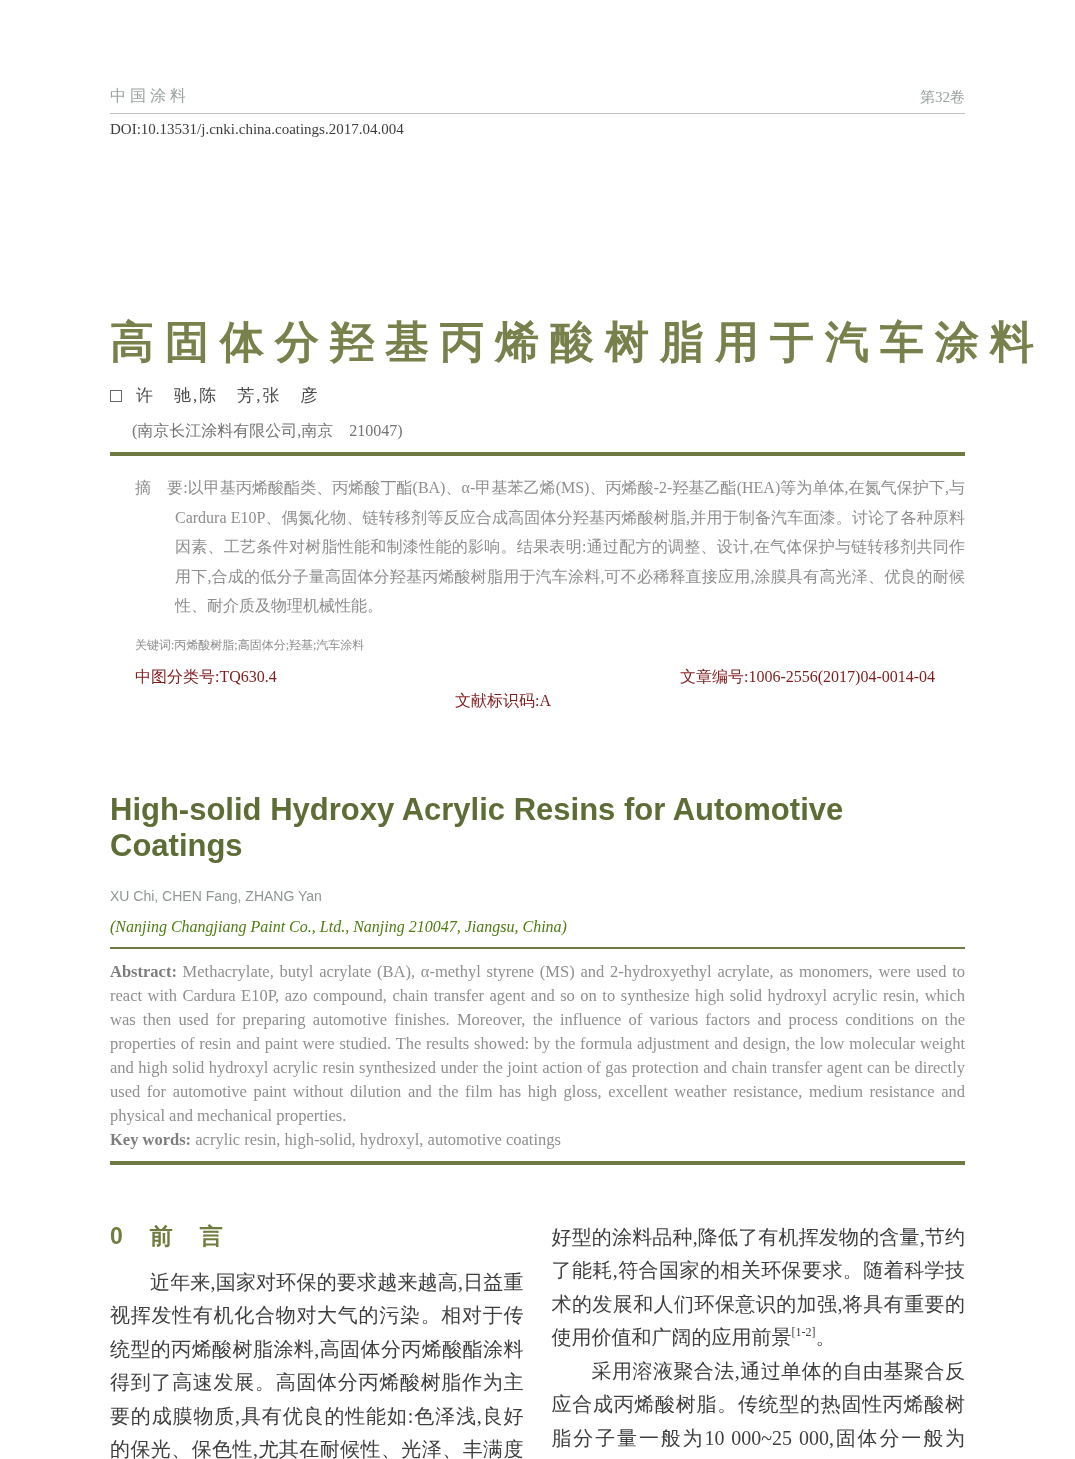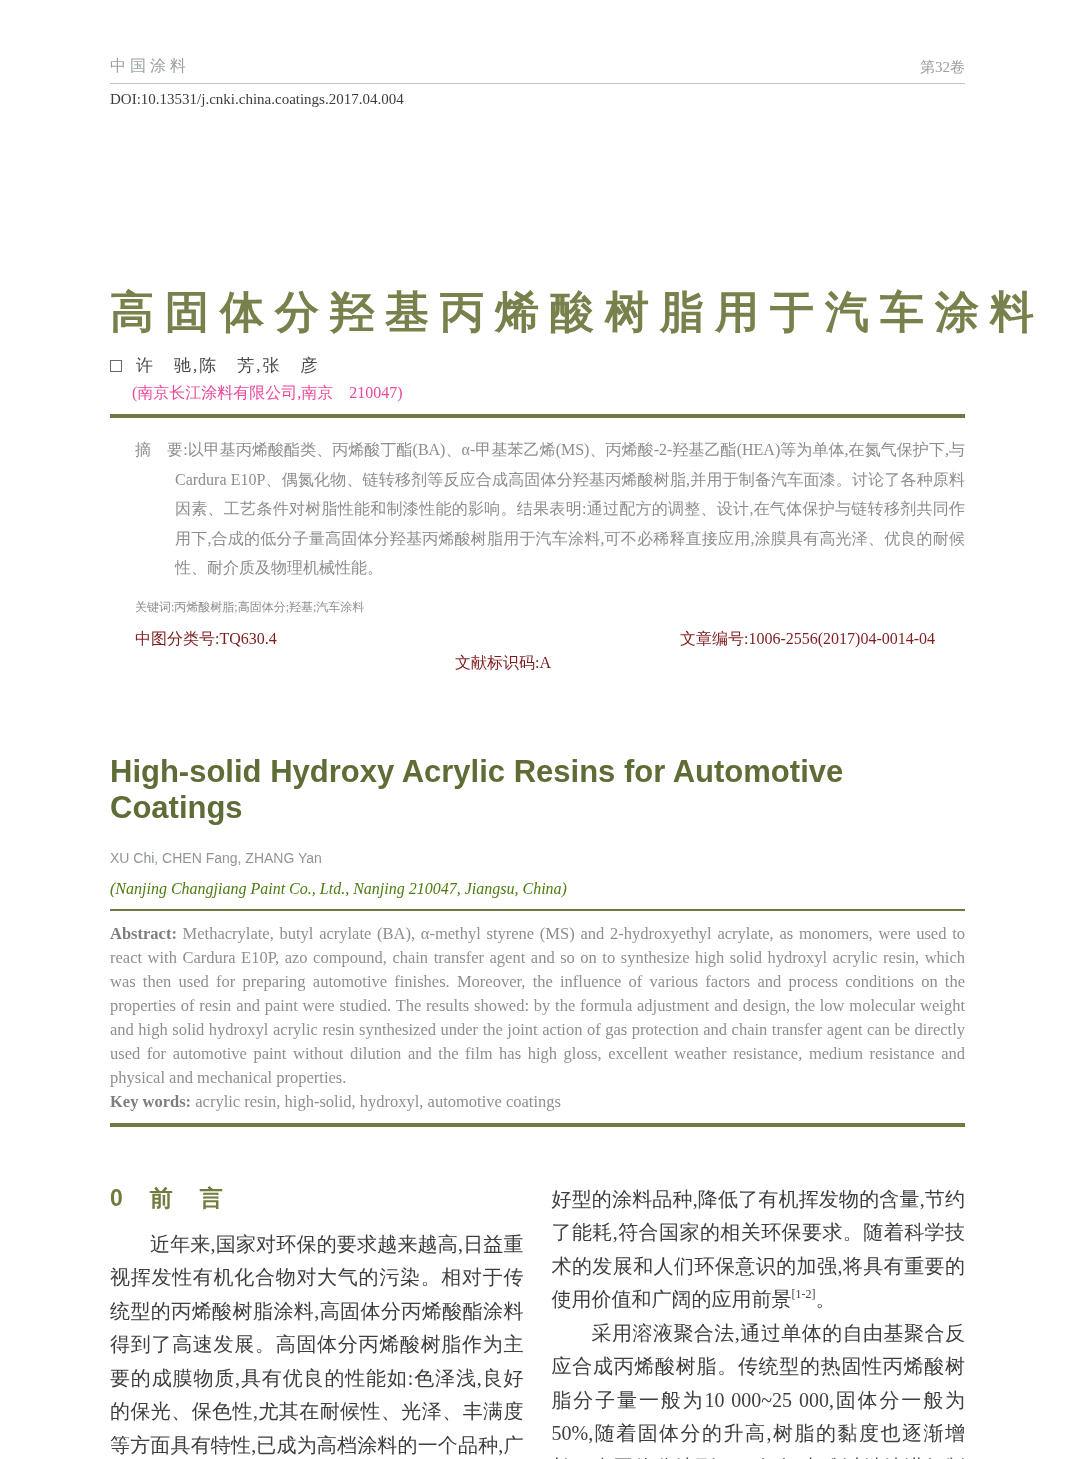--- a/index.html
+++ b/index.html
@@ -10,21 +10,21 @@
     height: 1459px;
     background: #ffffff;
     font-family: "Liberation Serif", serif;
     color: #3a3a3a;
     overflow: hidden;
   }
   .content { padding: 0 110px; }
 
   
   .header-row {
-    padding-top: 56px;
+    padding-top: 86px;
     display: flex;
     justify-content: space-between;
     align-items: flex-end;
     border-bottom: 1px solid #c3c3c3;
     padding-bottom: 6px;
   }
   .journal-name { font-size: 16px; color: #9aa3a1; letter-spacing: 4px; }
   .volume-label { font-size: 15px; color: #98a09e; }
   .doi-line { margin-top: 7px; font-size: 15px; color: #3c3c3c; }
 
@@ -48,24 +48,24 @@
     color: #4a4a4a;
     letter-spacing: 2px;
   }
   .author-square {
     display: inline-block;
     width: 12px; height: 12px;
     border: 1.5px solid #6a6a6a;
     margin-right: 14px;
   }
   .affiliation-cn {
-    margin-top: 6px;
+    margin-top: 14px;
     margin-left: 22px;
     font-size: 16px;
-    color: #ec4899;
+    color: #737373;
   }
   .rule-thick {
     margin-top: 10px;
     height: 4px;
     background: #6f7a42;
   }
 
   
   .abstract-cn {
     margin-top: 17px;

